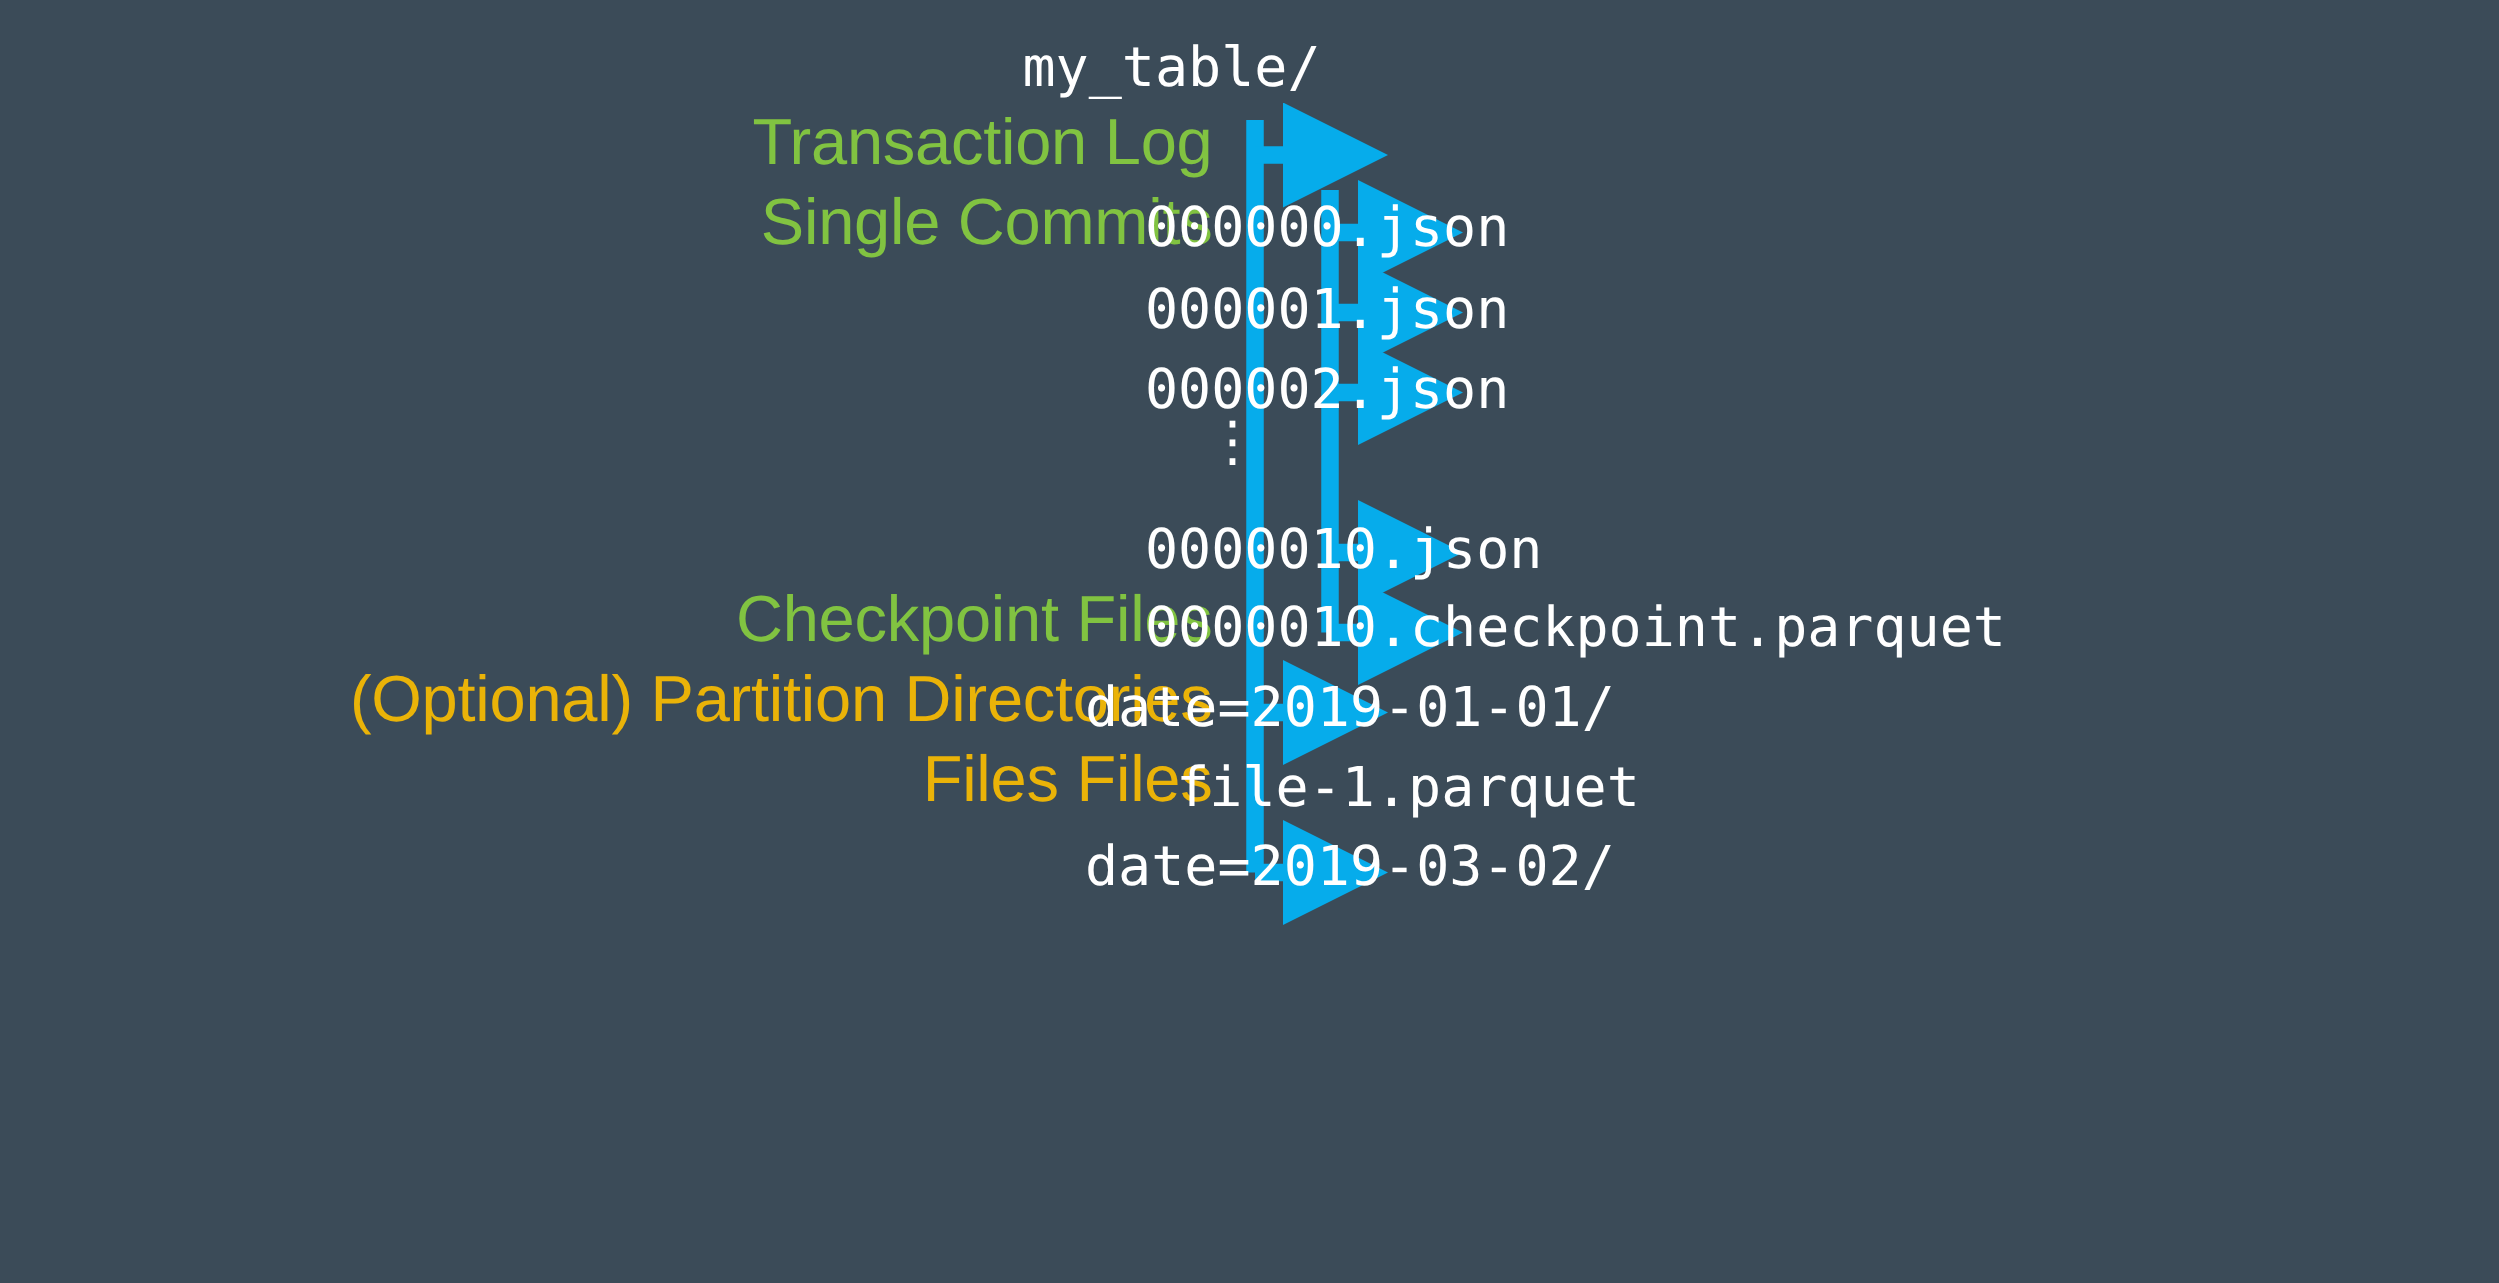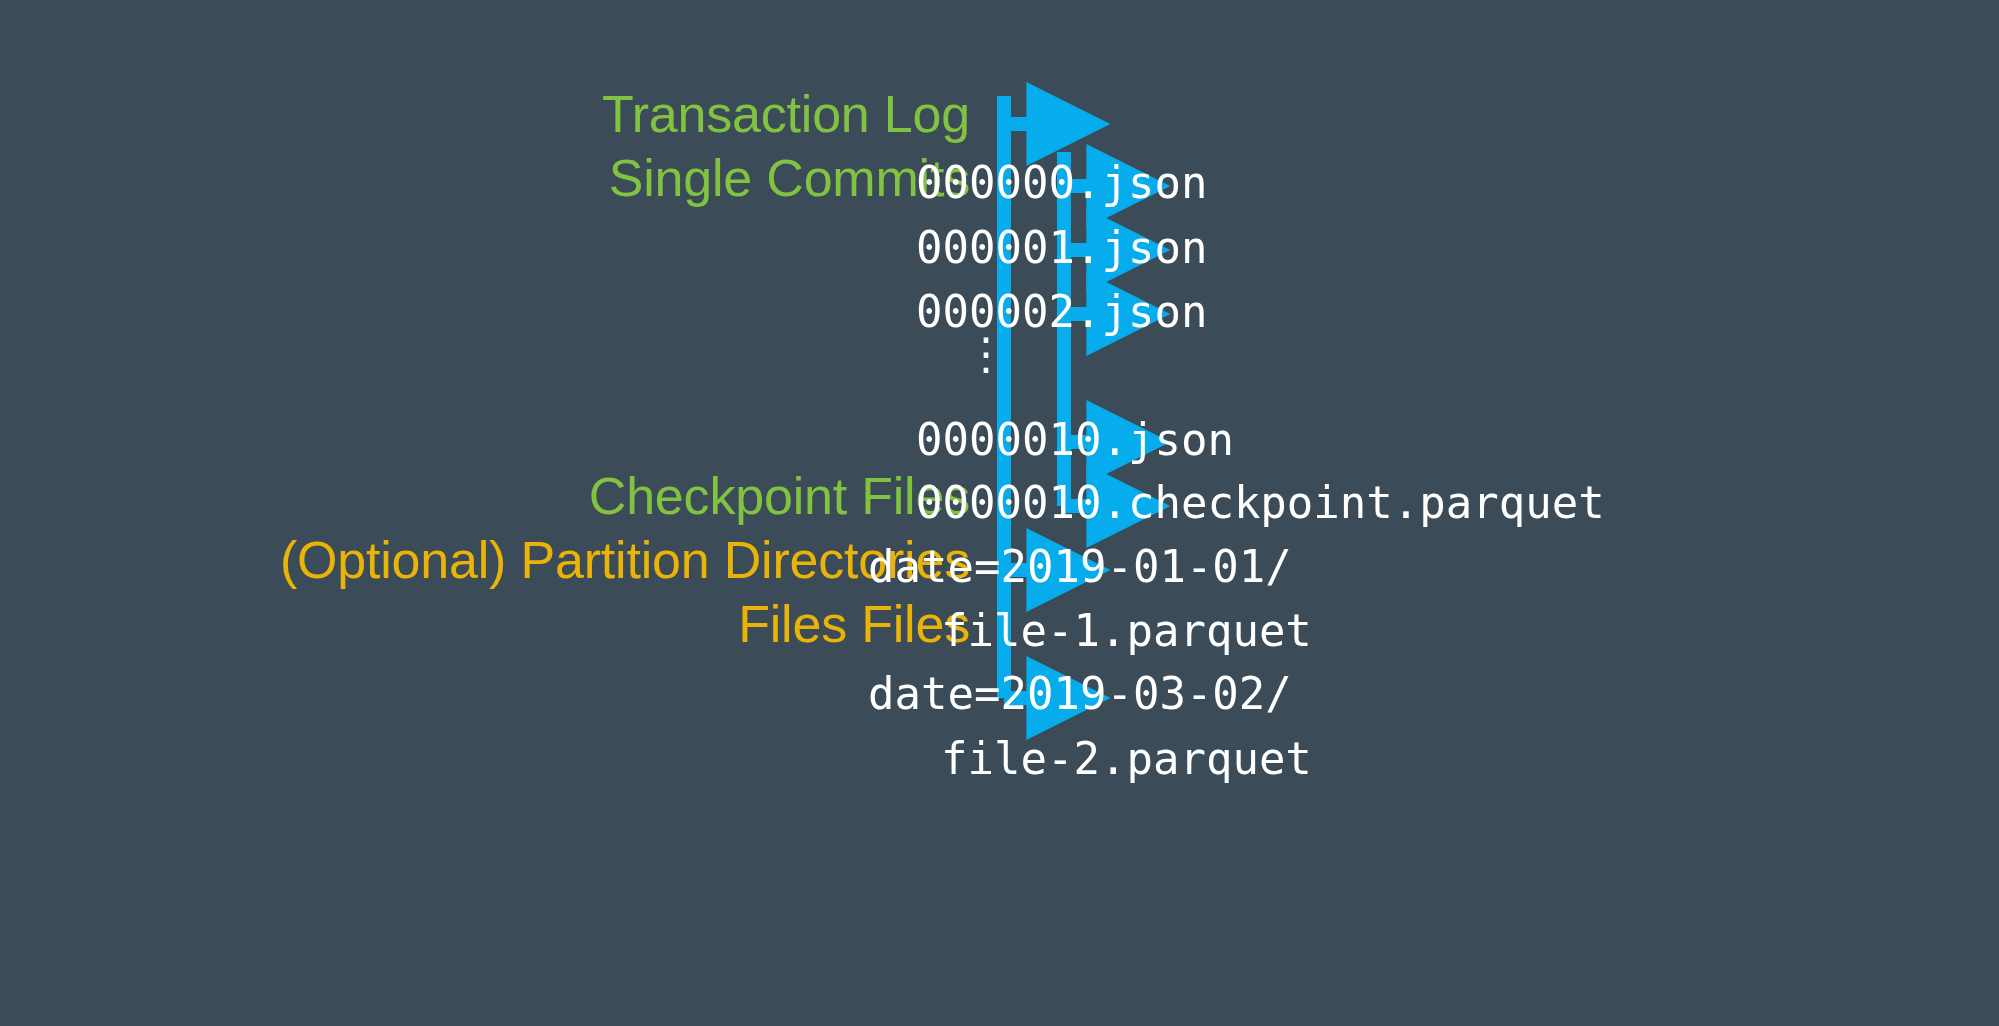--- a/index.html
+++ b/index.html
@@ -126,25 +126,25 @@
     </g>
     <g stroke="#06aceb" stroke-width="14" fill="none" marker-end="url(#arrowhead)">
       <path d="M1064,442 L1092,442"></path>
     </g>
     <g stroke="#06aceb" stroke-width="14" fill="none" marker-end="url(#arrowhead)">
       <path d="M1064,506 L1092,506"></path>
     </g>
   </svg>
 
   <div class="tree">
+    <div class="node-label" style="left:818px; top:33px">my_table/</div>
     <div class="node-label" style="left:916px; top:161px">000000.json</div>
     <div class="node-label" style="left:916px; top:226px">000001.json</div>
     <div class="node-label" style="left:916px; top:290px">000002.json</div>
     <div class="ellipsis-dots" style="left:964px; top:332px">⋮</div>
     <div class="node-label" style="left:916px; top:418px">0000010.json</div>
     <div class="node-label" style="left:916px; top:481px">0000010.checkpoint.parquet</div>
     <div class="node-label" style="left:868px; top:545px">date=2019-01-01/</div>
     <div class="node-label" style="left:941px; top:609px">file-1.parquet</div>
     <div class="node-label" style="left:868px; top:672px">date=2019-03-02/</div>
-    <div class="node-label" style="left:941px; top:737px">file-2.parquet</div>
   </div>
 
 </div>
 
 </body></html>

